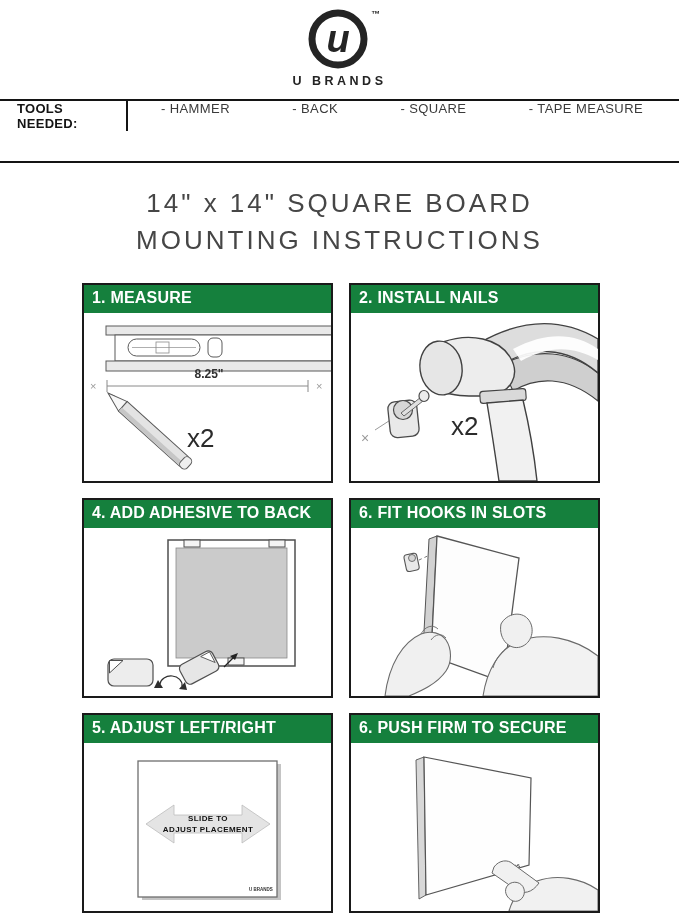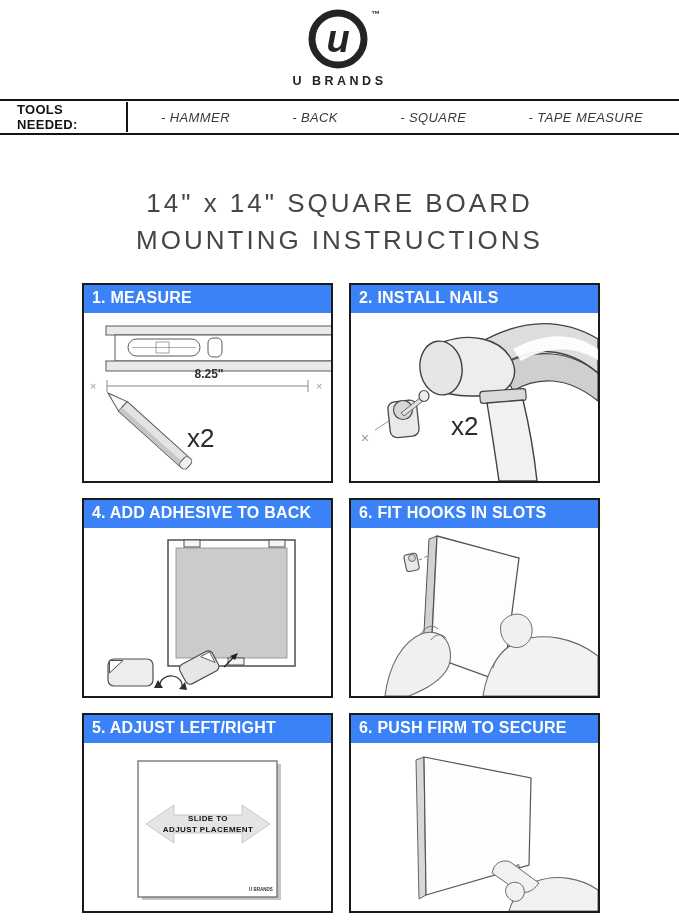--- a/index.html
+++ b/index.html
@@ -9,50 +9,50 @@
   }
   
   .logo-wrap { position:absolute; top:6px; left:0; width:679px; text-align:center; }
   .logo-svg { display:block; margin:0 auto; }
   .brand-name {
     margin-top:2px; font-size:12.5px; font-weight:bold; letter-spacing:3.5px;
     color:#242424;
   }
   
   .tools-bar {
-    position:absolute; top:99px; left:0; width:679px; height:36px;
+    position:absolute; top:99px; left:0; width:679px; height:64px;
     border-top:2px solid #141414; border-bottom:2px solid #141414;
-    display:flex; align-items:center; box-sizing:border-box;
+    display:flex; align-items:flex-start; box-sizing:border-box;
   }
   .tools-label {
     width:128px; display:flex; align-items:center; padding-left:17px;
     box-sizing:border-box; border-right:2px solid #141414;
     font-size:13px; font-weight:bold; letter-spacing:0.3px; color:#141414;
   }
   .tools-list {
     flex:1; display:flex; align-items:center; justify-content:space-between;
-    padding:0 36px 0 33px; font-size:13px; color:#3a3a3a; letter-spacing:0.4px;font-style:italic;
+    padding:0 36px 0 33px; font-size:13px; color:#3a3a3a; letter-spacing:0.4px;
   }
   
   .title {
     position:absolute; top:185px; left:0; width:679px; text-align:center;
     font-size:26px; line-height:37px; font-weight:300; letter-spacing:3px;
     color:#464646;
   }
   
   .grid {
     position:absolute; top:283px; left:82px; width:518px;
     display:grid; grid-template-columns:251px 251px; column-gap:16px; row-gap:15px;
   }
   .panel {
     width:251px; height:200px; border:2px solid #1a1a1a; box-sizing:border-box;
     background:#ffffff;
   }
   .panel-header {
-    height:28px; background:#3b82f6; color:#ffffff; font-weight:bold;
+    height:28px; background:#15803d; color:#ffffff; font-weight:bold;
     font-size:16px; letter-spacing:0.2px; padding:4px 0 0 8px; box-sizing:border-box;
     white-space:nowrap;
   }
   .panel-body { position:relative; width:247px; height:168px; overflow:hidden; }
   .panel-body svg { display:block; }
   text { font-family:"Liberation Sans", sans-serif; }
 </style>
 </head>
 <body>
 

